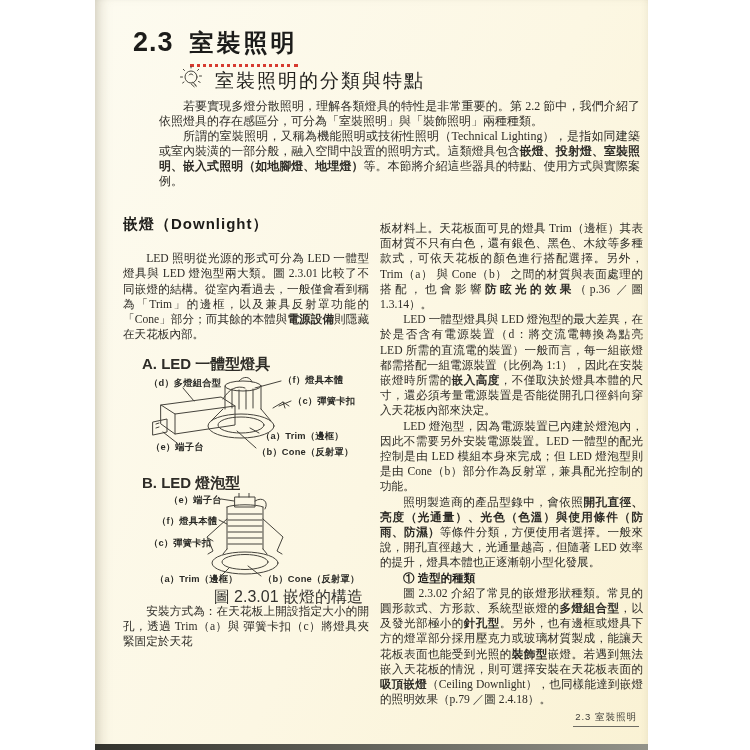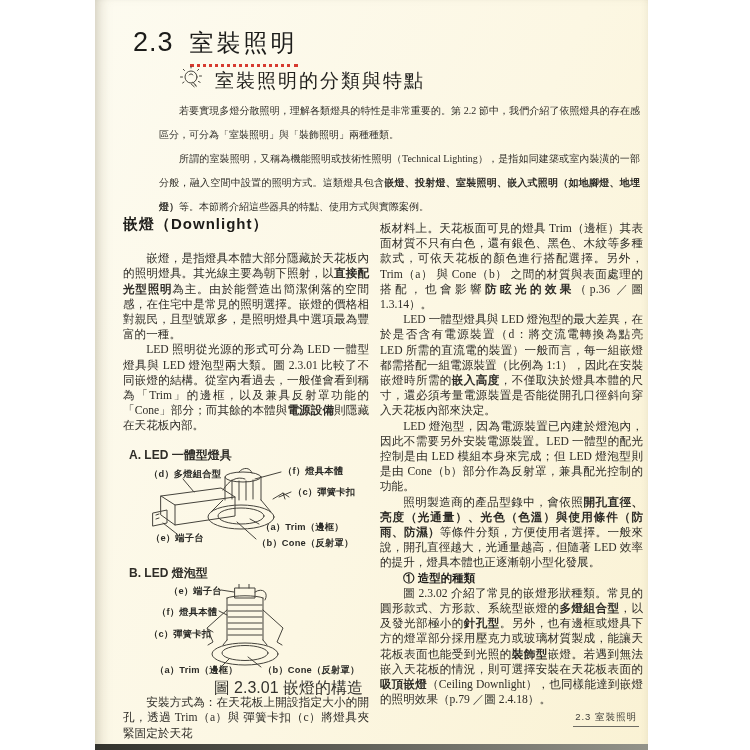--- a/index.html
+++ b/index.html
@@ -13,43 +13,43 @@
     background:linear-gradient(115deg,#fdfbf0 0%,#fcf7e3 55%,#faf2d4 100%);
     box-shadow: inset 12px 0 16px -12px rgba(90,80,50,.4), inset -5px 0 10px -7px rgba(90,80,50,.18);
   }
   .page-edge {
     position:absolute; left:0; bottom:0; width:100%; height:6px;
     background:linear-gradient(90deg,#33332d,#93938a);
   }
   
   .header {
     position:absolute; left:38px; top:27px; display:flex; align-items:flex-start; gap:16px;
-    font-family:"Liberation Sans",sans-serif; font-weight:normal; color:#1c1c1a;
+    font-family:"Liberation Sans",sans-serif; font-weight:bold; color:#1c1c1a;
   }
   .header .num { font-size:27px; letter-spacing:1px; }
   .header .title { font-size:24px; letter-spacing:3px; padding-bottom:5px; border-bottom:3px dotted #d63a2f; }
   .subheader { position:absolute; left:84px; top:66px; display:flex; align-items:center; gap:10px;text-align:center; }
   .subheader .t { font-size:19px; letter-spacing:2px; color:#22211e; }
   
-  .intro { position:absolute; left:64px; top:99px; width:481px; font-size:10px; line-height:24px; text-align:justify; }
+  .intro { position:absolute; left:64px; top:99px; width:481px; font-size:12px; line-height:15px; text-align:justify; }
   p.bp { margin:0; text-indent:2em; }
   p.noind { text-indent:0; }
   .b { font-weight:bold; }
   .col-left  { position:absolute; left:28px;  top:216px; width:246px; font-size:11.6px; line-height:15.2px; text-align:justify; }
   .col-right { position:absolute; left:285px; top:221px; width:263px; font-size:11.6px; line-height:15.2px; text-align:justify; }
   .col-left h3 {
     font-family:"Liberation Sans",sans-serif; font-size:15px; font-weight:bold;
     margin:0 0 20px 0; letter-spacing:1px; color:#1d1c19;
   }
   .s1h {
     font-family:"Liberation Sans",sans-serif; font-size:11.5px; font-weight:bold;
     margin:5px 0 3px 0; color:#1d1c19; text-indent:0;
   }
   
-  .fig-label { font-family:"Liberation Sans",sans-serif; font-weight:bold; font-size:12px; margin:14px 0 3px 6px; text-indent:0; }
+  .fig-label { font-family:"Liberation Sans",sans-serif; font-weight:bold; font-size:15px; margin:14px 0 3px 19px; text-indent:0; }
   .figA { position:relative; height:86px; }
   .figB { position:relative; height:92px; }
   svg.art { position:absolute; left:0; top:0; }
   .callout {
     position:absolute; font-family:"Liberation Sans",sans-serif; font-weight:bold;
     font-size:9.3px; white-space:nowrap; color:#2a2a26; letter-spacing:0.2px;
   }
   .fig-caption { font-family:"Liberation Sans",sans-serif; font-size:16px; text-align:right; margin:4px 6px 0 0; color:#33322e; }
   .p3gap { margin-top:12px; }
   
@@ -84,21 +84,20 @@
     <span class="t">室裝照明的分類與特點</span>
   </div>
 
   <div class="intro">
     <p class="bp">若要實現多燈分散照明，理解各類燈具的特性是非常重要的。第 2.2 節中，我們介紹了依照燈具的存在感區分，可分為「室裝照明」與「裝飾照明」兩種種類。</p>
     <p class="bp"><span>所謂的室裝照明，又稱為機能照明或技術性照明（Technical Lighting），是指如同建築或室內裝潢的一部分般，融入空間中設置的照明方式。這類燈具包含</span><span class="b">嵌燈、投射燈、室裝照明、嵌入式照明（如地腳燈、地埋燈）</span><span>等。本節將介紹這些器具的特點、使用方式與實際案例。</span></p>
   </div>
 
   <div class="col-left">
     <h3>嵌燈（Downlight）</h3>
-    <p class="bp"><span>嵌燈，是指燈具本體大部分隱藏於天花板內的照明燈具。其光線主要為朝下照射，以</span><span class="b">直接配光型照明</span><span>為主。由於能營造出簡潔俐落的空間感，在住宅中是常見的照明選擇。嵌燈的價格相對親民，且型號眾多，是照明燈具中選項最為豐富的一種。</span></p>
     <p class="bp"><span>LED 照明從光源的形式可分為 LED 一體型燈具與 LED 燈泡型兩大類。圖 2.3.01 比較了不同嵌燈的結構。從室內看過去，一般僅會看到稱為「Trim」的邊框，以及兼具反射罩功能的「Cone」部分；而其餘的本體與</span><span class="b">電源設備</span><span>則隱藏在天花板內部。</span></p>
 
     <div class="fig-label">A. LED 一體型燈具</div>
     <div class="figA">
       <svg class="art" width="246" height="86" viewBox="0 0 246 86">
         <g class="stroke">
 
           <path d="M38 30 L98 22 L112 31 L112 50 L52 59 L38 49 Z"></path>
           <path d="M38 30 L52 39 L112 31 M52 39 L52 59"></path>
 

